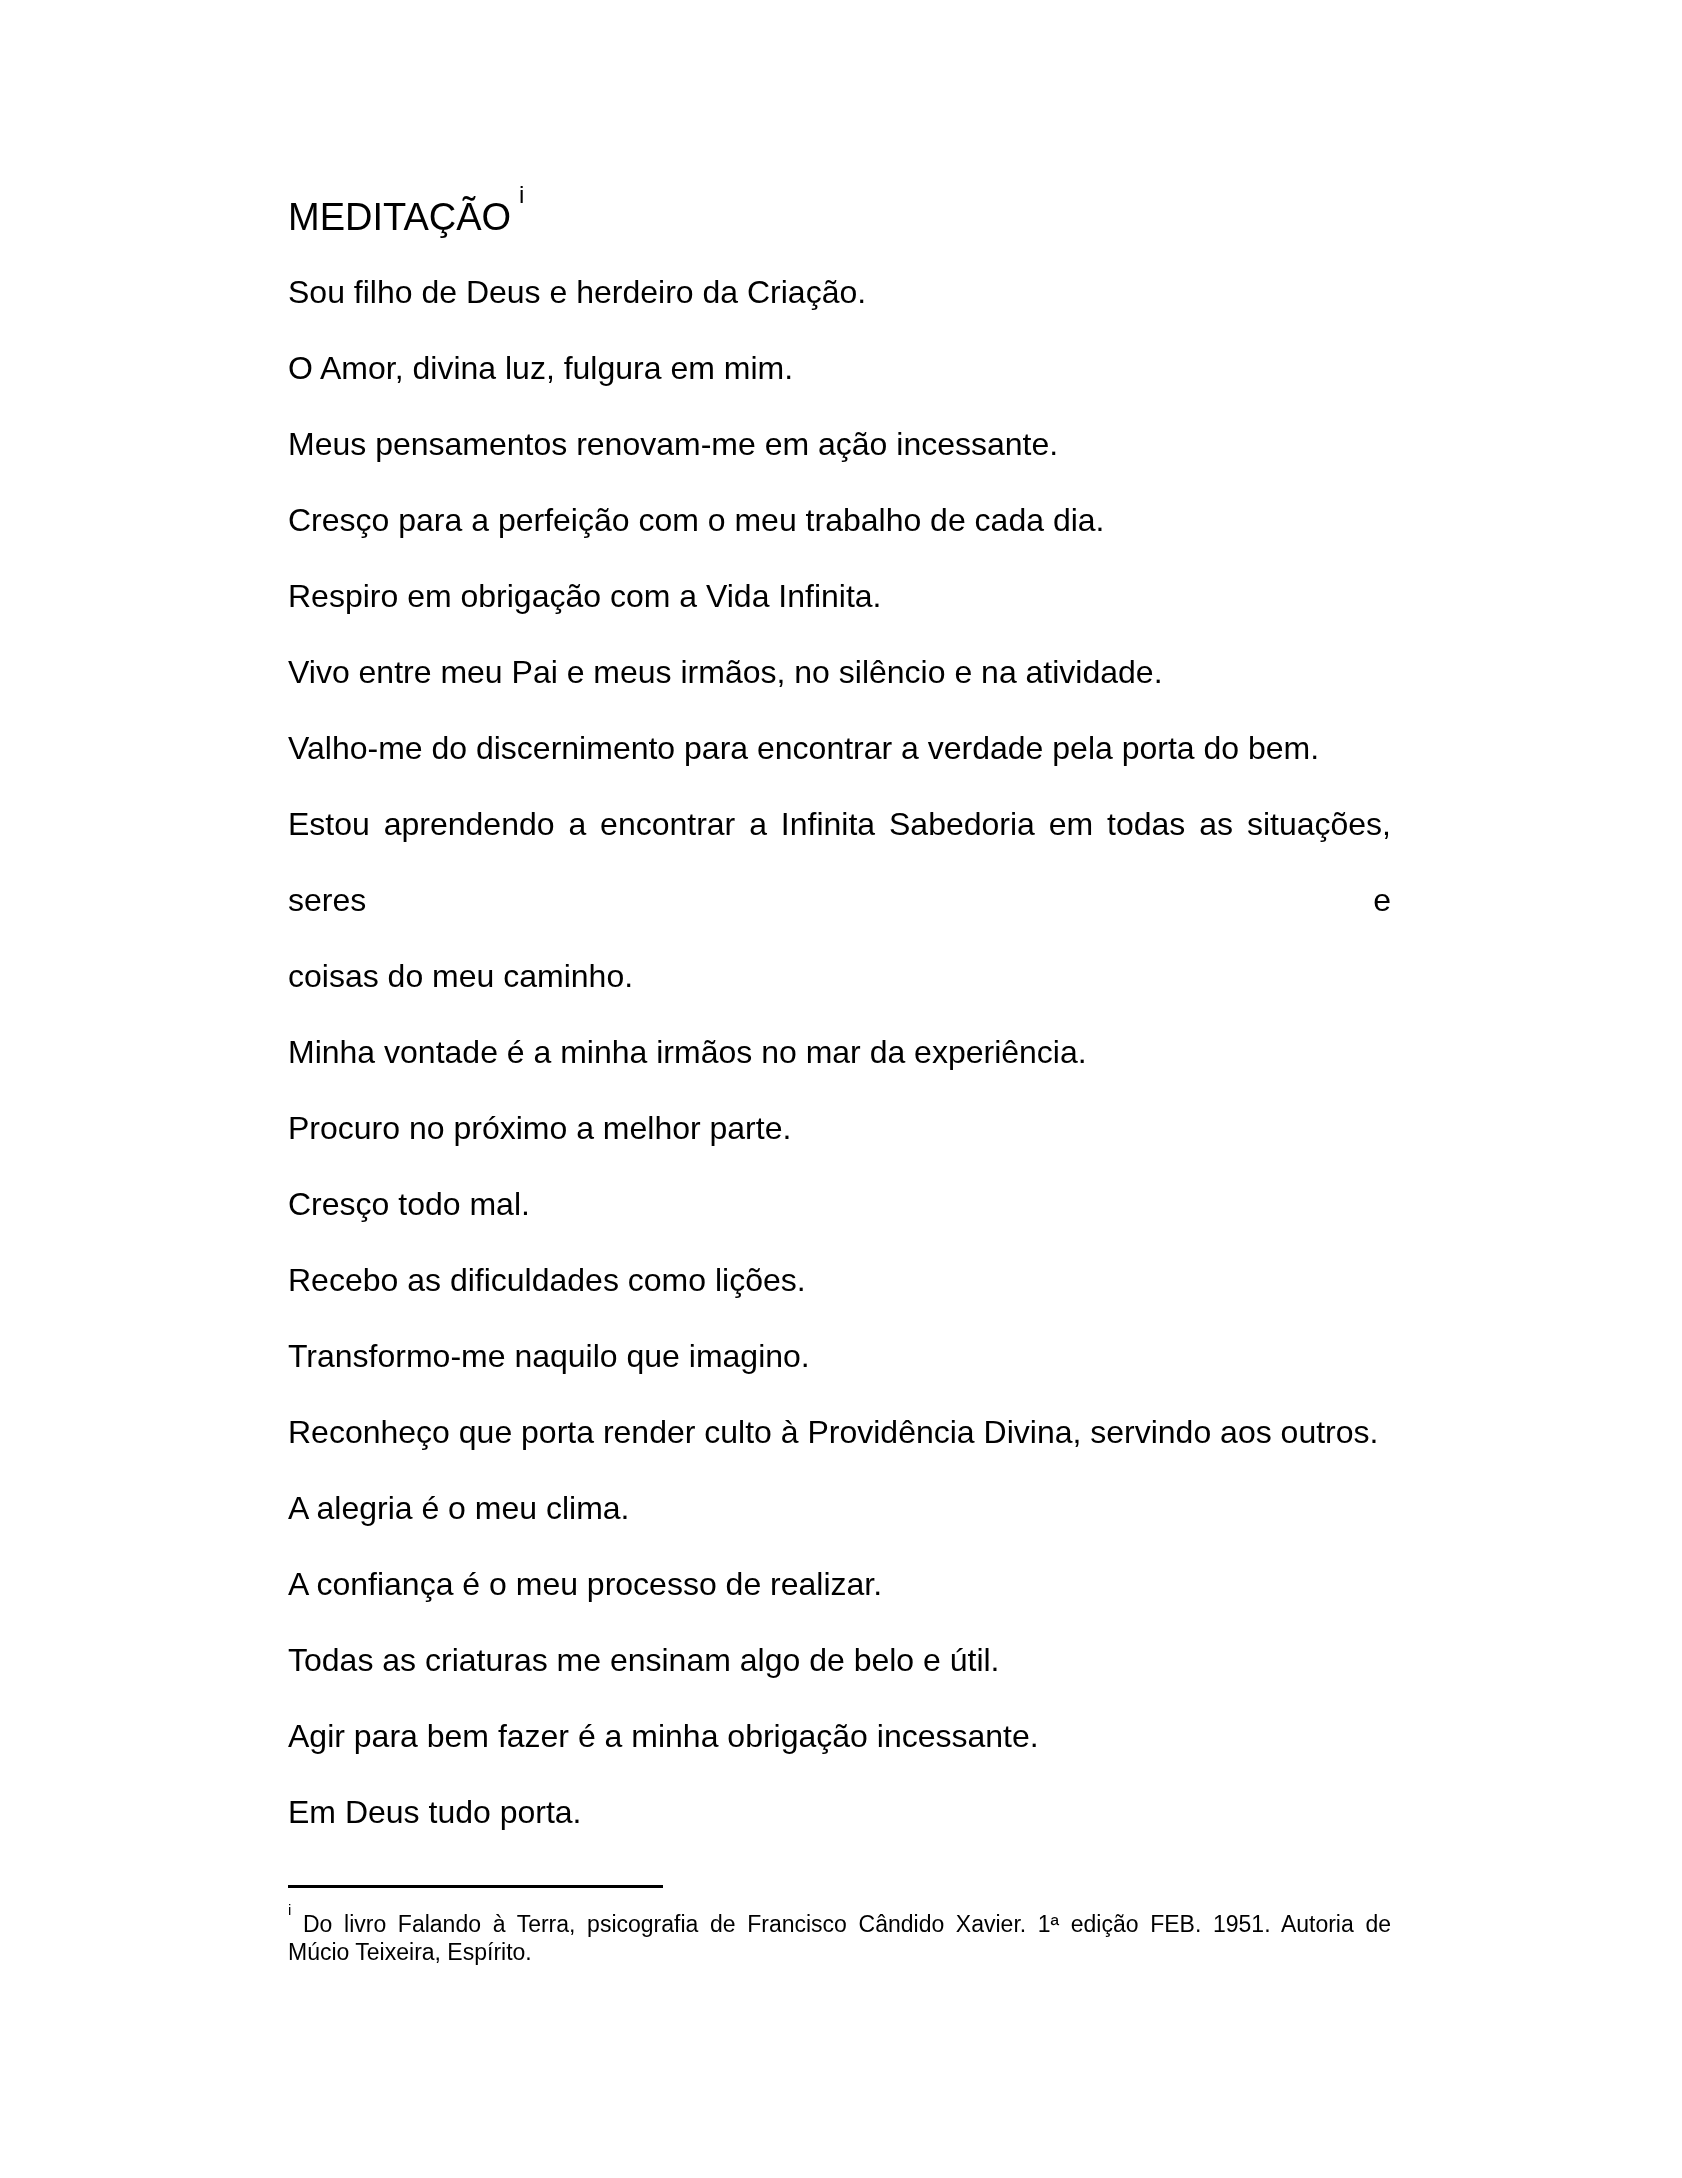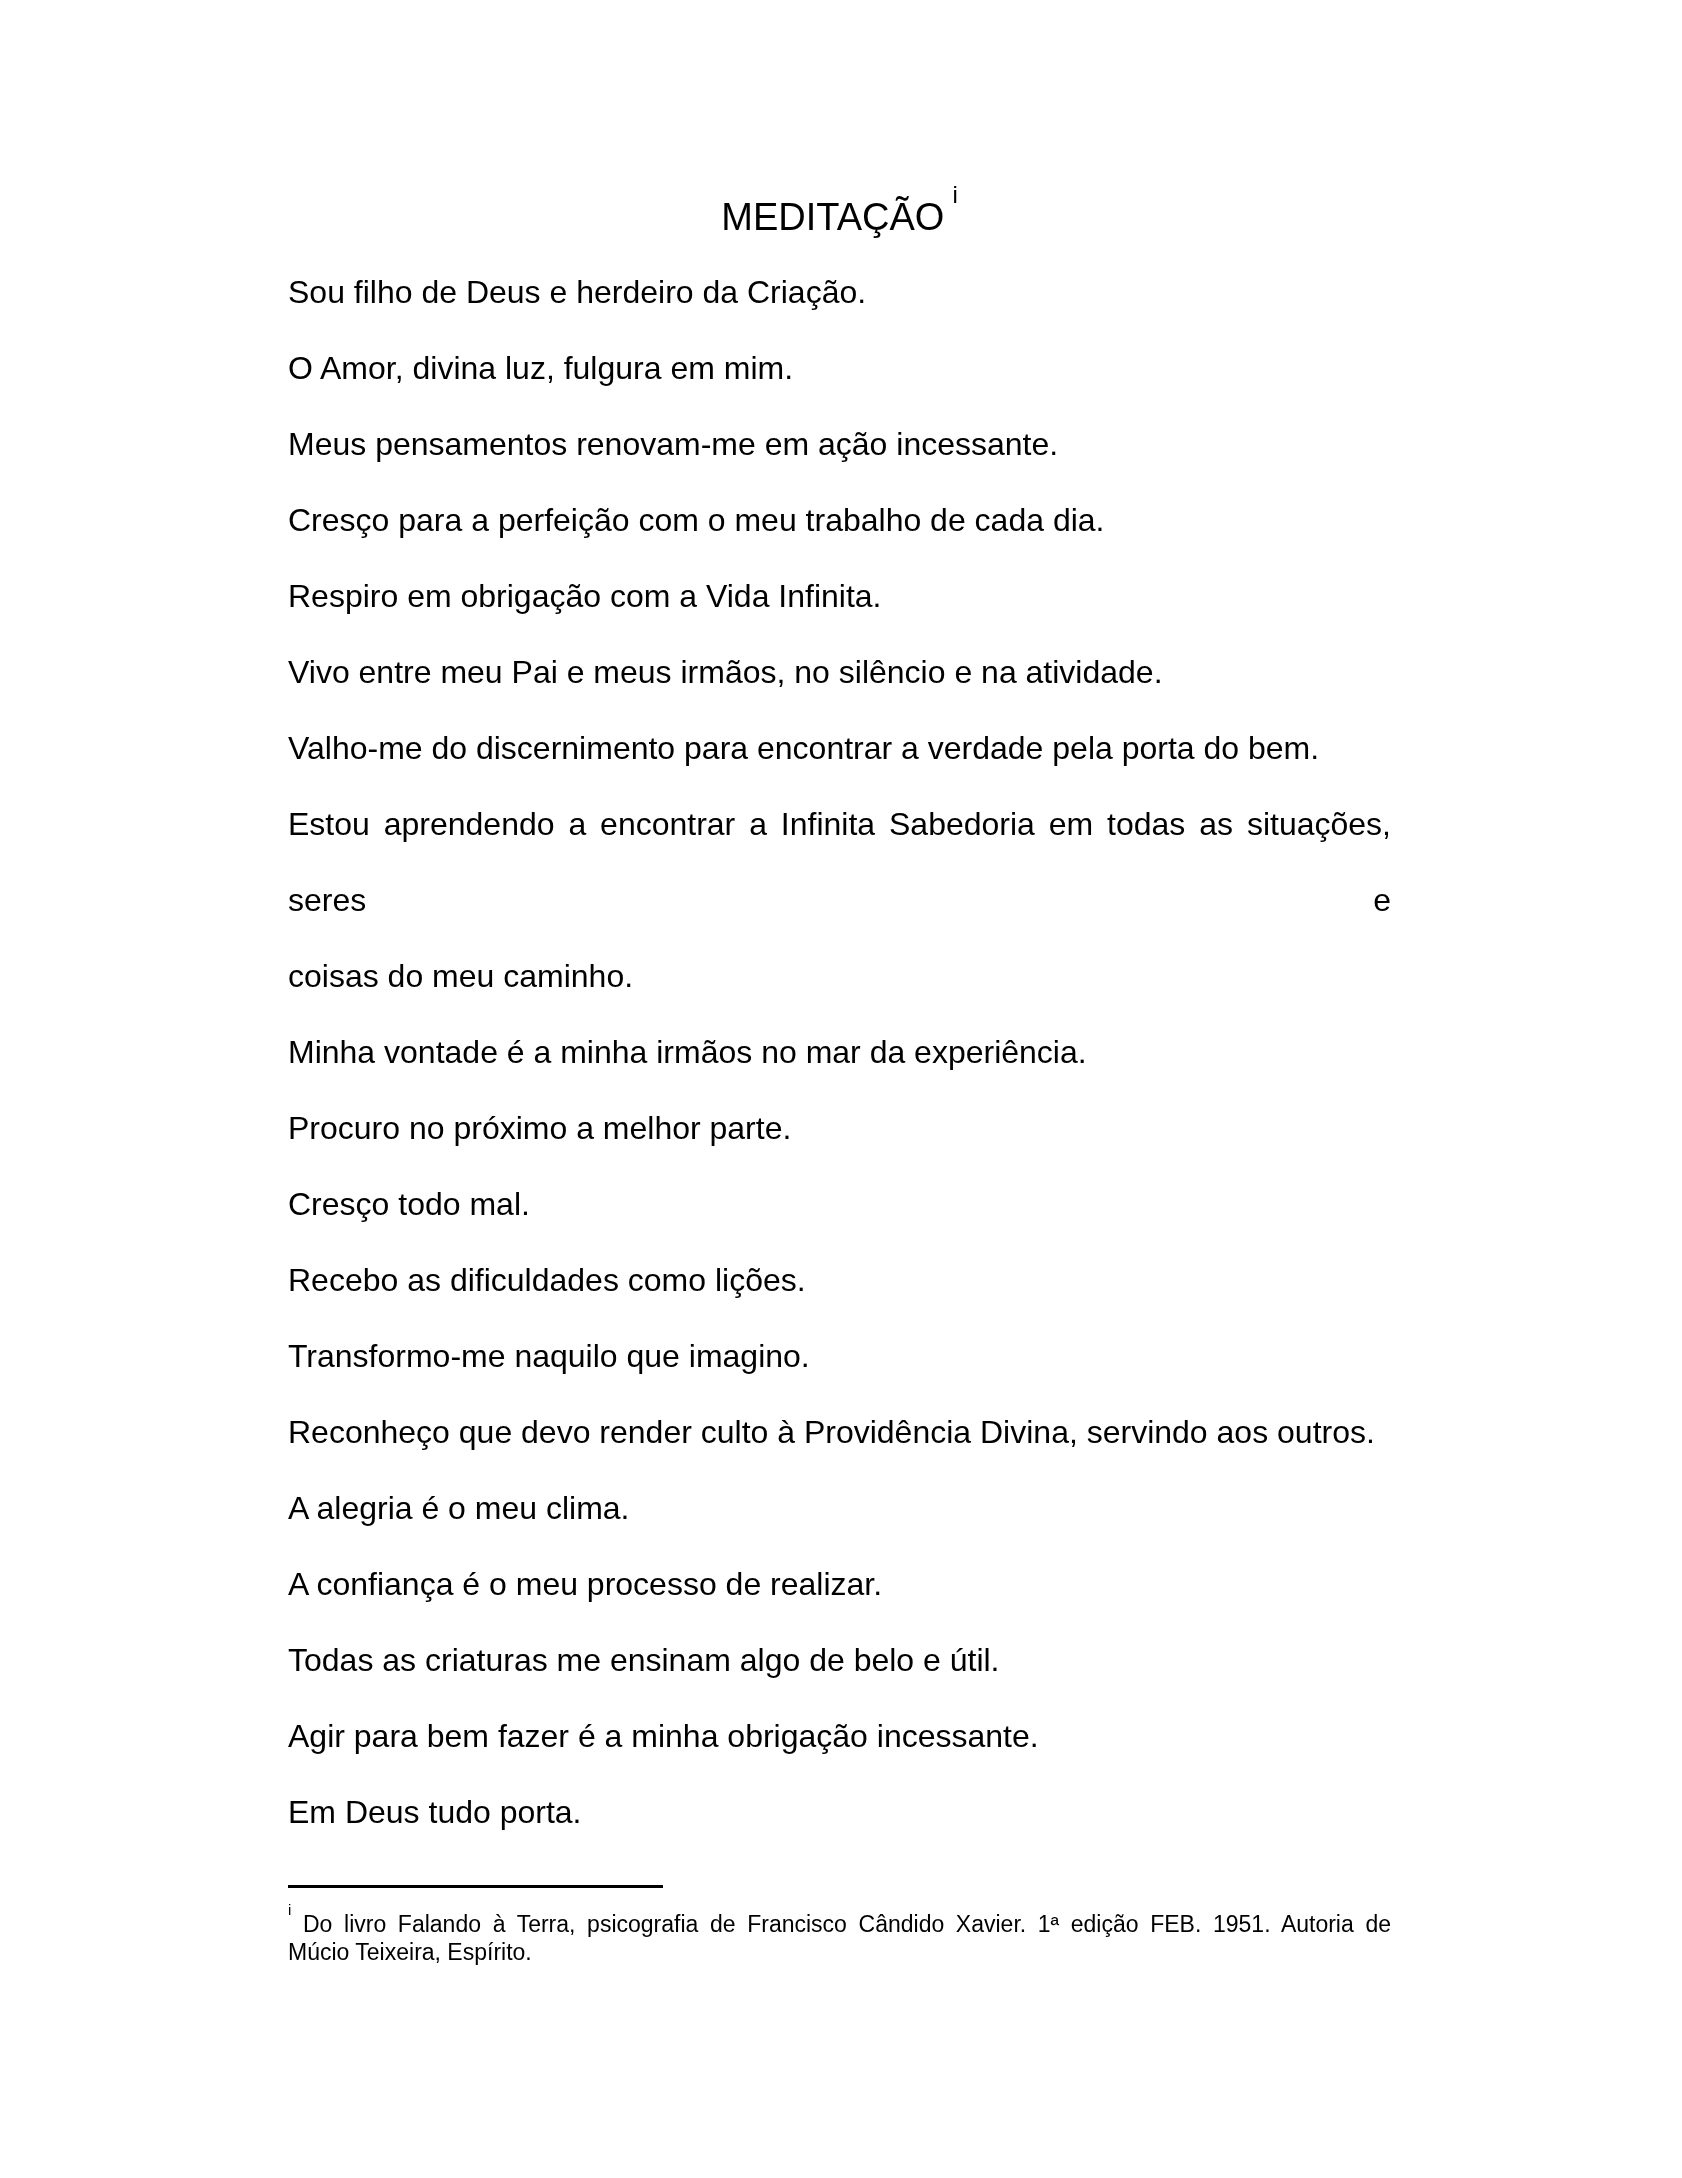--- a/index.html
+++ b/index.html
@@ -18,21 +18,21 @@
   }
   .title {
     position: absolute;
     top: 188px;
     left: 288px;
     width: 1103px;
     margin: 0;
     font-size: 38px;
     line-height: 40px;
     font-weight: 400;
-    text-align: center;
+    text-align: left;
     white-space: nowrap;
   }
   .title .sup {
     font-size: 24px;
     position: relative;
     top: -13px;
     margin-left: 8px;
   }
   .doc-body {
     position: absolute;
@@ -97,21 +97,21 @@
     <p class="para">Valho-me do discernimento para encontrar a verdade pela porta do bem.</p>
     <p class="para">
         <span class="jline">Estou aprendendo a encontrar a Infinita Sabedoria em todas as situações, seres e</span>
         <span class="pline">coisas do meu caminho.</span>
       </p>
     <p class="para">Minha vontade é a minha irmãos no mar da experiência.</p>
     <p class="para">Procuro no próximo a melhor parte.</p>
     <p class="para">Cresço todo mal.</p>
     <p class="para">Recebo as dificuldades como lições.</p>
     <p class="para">Transformo-me naquilo que imagino.</p>
-    <p class="para">Reconheço que devo render culto à Providência Divina, servindo aos outros.</p>
+    <p class="para">Reconheço que porta render culto à Providência Divina, servindo aos outros.</p>
     <p class="para">A alegria é o meu clima.</p>
     <p class="para">A confiança é o meu processo de realizar.</p>
     <p class="para">Todas as criaturas me ensinam algo de belo e útil.</p>
     <p class="para">Agir para bem fazer é a minha obrigação incessante.</p>
     <p class="para">Em Deus tudo porta.</p>
   </div>
 
   <div class="footnote-sep"></div>
 
   <div class="footnote">

